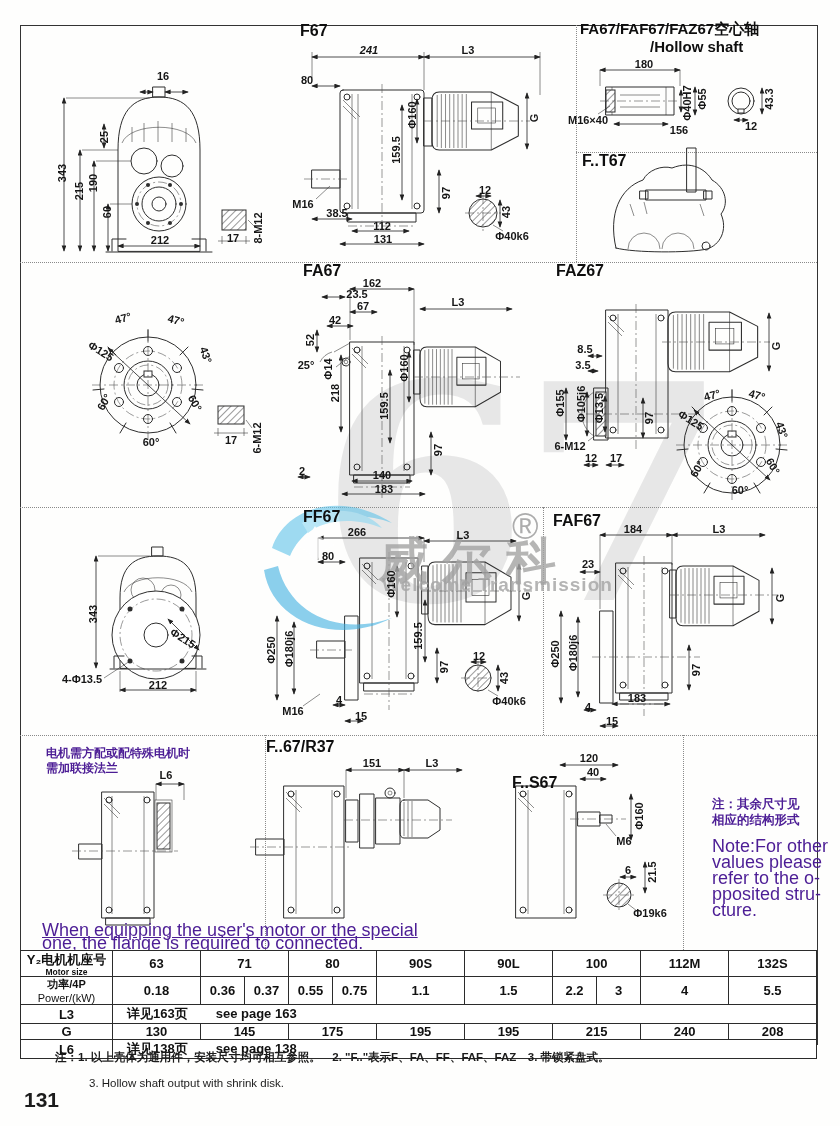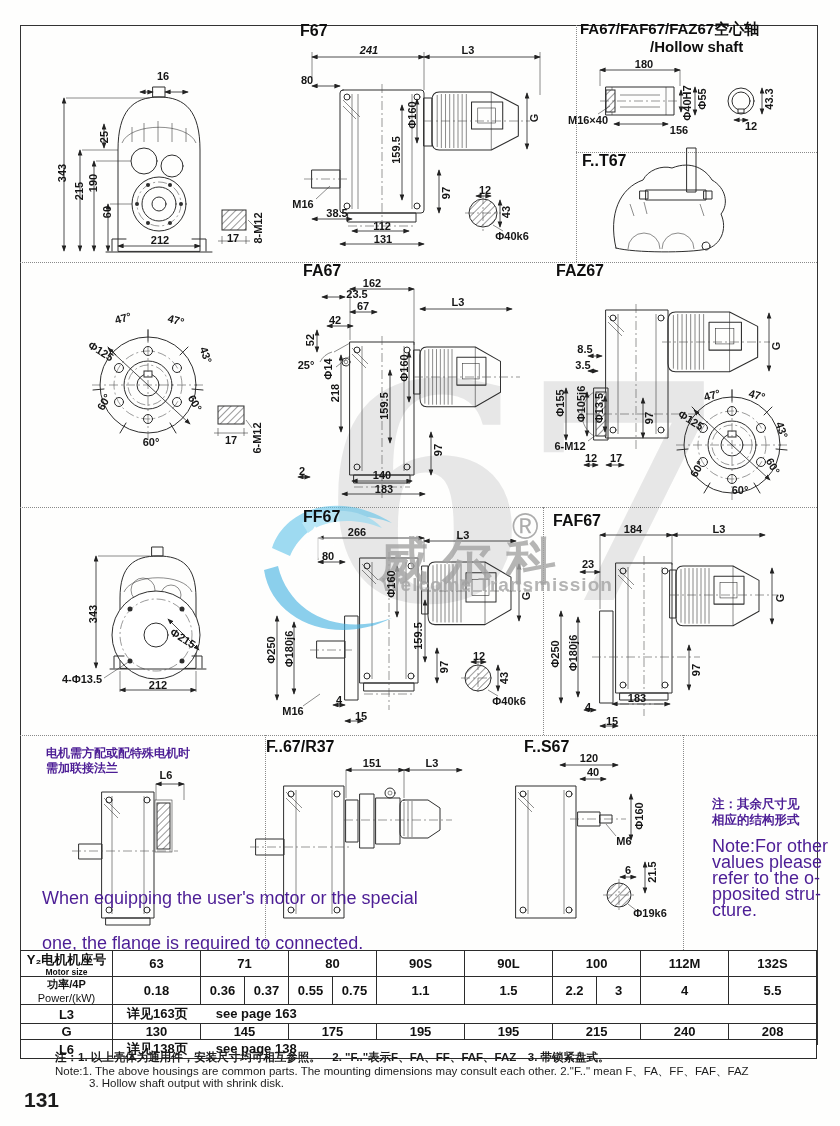--- a/index.html
+++ b/index.html
@@ -497,21 +497,21 @@
 
   <span class="ttl" style="left:300px;top:22px;">F67</span>
   <span class="ttl ttl2" style="left:580px;top:20px;">FA67/FAF67/FAZ67空心轴</span>
   <span class="ttl ttl2" style="left:650px;top:38px;">/Hollow shaft</span>
   <span class="ttl" style="left:582px;top:152px;">F..T67</span>
   <span class="ttl" style="left:303px;top:262px;">FA67</span>
   <span class="ttl" style="left:556px;top:262px;">FAZ67</span>
   <span class="ttl" style="left:303px;top:508px;">FF67</span>
   <span class="ttl" style="left:553px;top:512px;">FAF67</span>
   <span class="ttl" style="left:266px;top:738px;">F..67/R37</span>
-  <span class="ttl" style="left:512px;top:738px;margin-left:12px;">F..S67</span>
+  <span class="ttl" style="left:512px;top:774px;">F..S67</span>
 
   <span class="dim" style="left:163px;top:76px;">16</span>
   <span class="dim r90" style="left:104px;top:137px;">25</span>
   <span class="dim r90" style="left:62px;top:173px;">343</span>
   <span class="dim r90" style="left:79px;top:191px;">215</span>
   <span class="dim r90" style="left:93px;top:183px;">190</span>
   <span class="dim r90" style="left:107px;top:212px;">60</span>
   <span class="dim" style="left:160px;top:240px;">212</span>
   <span class="dim" style="left:233px;top:238px;">17</span>
   <span class="dim r90" style="left:258px;top:228px;">8-M12</span>
@@ -612,21 +612,21 @@
   <span class="dim r90" style="left:555px;top:654px;">Φ250</span>
   <span class="dim r90" style="left:573px;top:653px;">Φ180j6</span>
   <span class="dim r90" style="left:696px;top:670px;">97</span>
   <span class="dim" style="left:637px;top:698px;">183</span>
   <span class="dim" style="left:588px;top:707px;">4</span>
   <span class="dim" style="left:612px;top:721px;">15</span>
 
   <span class="txt" style="left:46px;top:745px;">电机需方配或配特殊电机时</span>
   <span class="txt" style="left:46px;top:760px;">需加联接法兰</span>
   <span class="dim" style="left:166px;top:775px;">L6</span>
-  <span class="txt en" style="left:42px;top:888px;">When equipping the user's motor or the special</span>
+  <span class="txt en" style="left:42px;top:920px;text-decoration:underline;">When equipping the user's motor or the special</span>
   <span class="txt en" style="left:42px;top:933px;">one, the flange is required to connected.</span>
 
   <span class="dim" style="left:372px;top:763px;">151</span>
   <span class="dim" style="left:432px;top:763px;">L3</span>
 
   <span class="dim" style="left:589px;top:758px;">120</span>
   <span class="dim" style="left:593px;top:772px;">40</span>
   <span class="dim r90" style="left:639px;top:816px;">Φ160</span>
   <span class="dim" style="left:624px;top:841px;">M6</span>
   <span class="dim" style="left:628px;top:870px;">6</span>
@@ -698,17 +698,16 @@
     <tr>
       <td>L6</td>
       <td colspan="16" class="spanc">
         <span>详见138页</span><span class="gap">see page 138</span>
       </td>
     </tr>
   </tbody>
     </table>
 
   <div class="fnote" style="top:1050px;font-size:11.5px;font-weight:700;">注：1. 以上壳体为通用件，安装尺寸均可相互参照。　2. "F.."表示F、FA、FF、FAF、FAZ　3. 带锁紧盘式。</div>
-  <div class="fnote" style="top:1064px;font-size:11.5px;">Note:1. The above housings are common parts. The mounting dimensions may consult each other.  2."F.." mean F、FA、FF、FAF、FAZ</div>
   <div class="fnote" style="top:1077px;left:58px;font-size:11.5px;">3. Hollow shaft output with shrink disk.</div>
   <div class="pageno">131</div>
 
 </div>
 
 </body></html>

